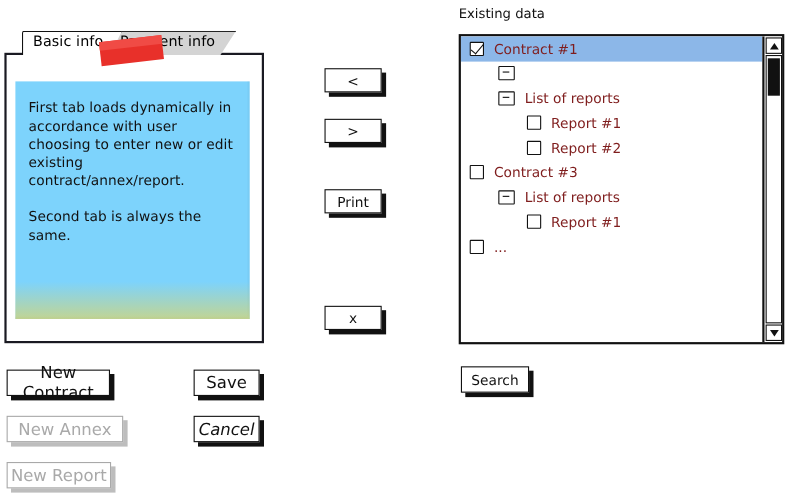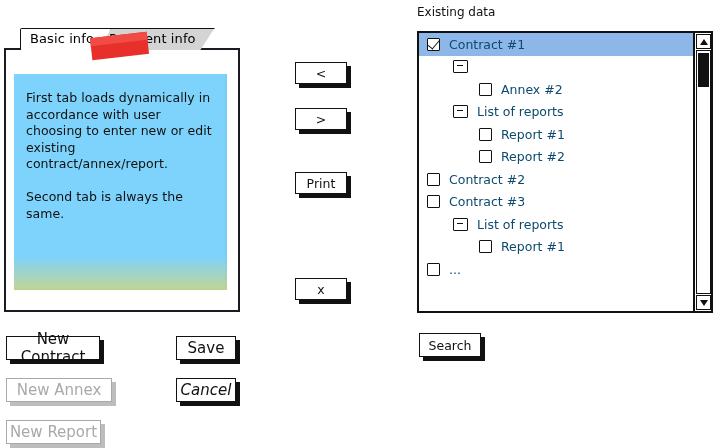--- a/index.html
+++ b/index.html
@@ -180,21 +180,21 @@
     left: 0; top: 0;
     width: 274px;
     height: 100%;
   }
   .tree-row {
     position: relative;
     height: 22.5px;
     display: flex;
     align-items: center;
     font-size: 12.5px;
-    color: #0c4a6e;
+    color: #7f1d1d;
     white-space: nowrap;
   }
   .tree-row.selected {
     background: #8cb7e8;
   }
   .tree-row .indent { display: inline-block; flex: 0 0 auto; }
   .lvl0 .indent { width: 8px; }
   .lvl1 .indent { width: 34px; }
   .lvl2 .indent { width: 60px; }
 
@@ -335,44 +335,34 @@
   <div id="tree-list">
       <div class="tree-row lvl0 selected">
         <span class="indent"></span>
         <span class="cb checked"></span>
         <span>Contract #1</span>
       </div>
       <div class="tree-row lvl1">
         <span class="indent"></span>
         <span class="exp"></span>
       </div>
-      <div class="tree-row lvl2">
-        <span class="indent"></span>
-        <span class="cb"></span>
-        <span>Annex #2</span>
-      </div>
       <div class="tree-row lvl1">
         <span class="indent"></span>
         <span class="exp"></span>
         <span>List of reports</span>
       </div>
       <div class="tree-row lvl2">
         <span class="indent"></span>
         <span class="cb"></span>
         <span>Report #1</span>
       </div>
       <div class="tree-row lvl2">
         <span class="indent"></span>
         <span class="cb"></span>
         <span>Report #2</span>
-      </div>
-      <div class="tree-row lvl0">
-        <span class="indent"></span>
-        <span class="cb"></span>
-        <span>Contract #2</span>
       </div>
       <div class="tree-row lvl0">
         <span class="indent"></span>
         <span class="cb"></span>
         <span>Contract #3</span>
       </div>
       <div class="tree-row lvl1">
         <span class="indent"></span>
         <span class="exp"></span>
         <span>List of reports</span>

